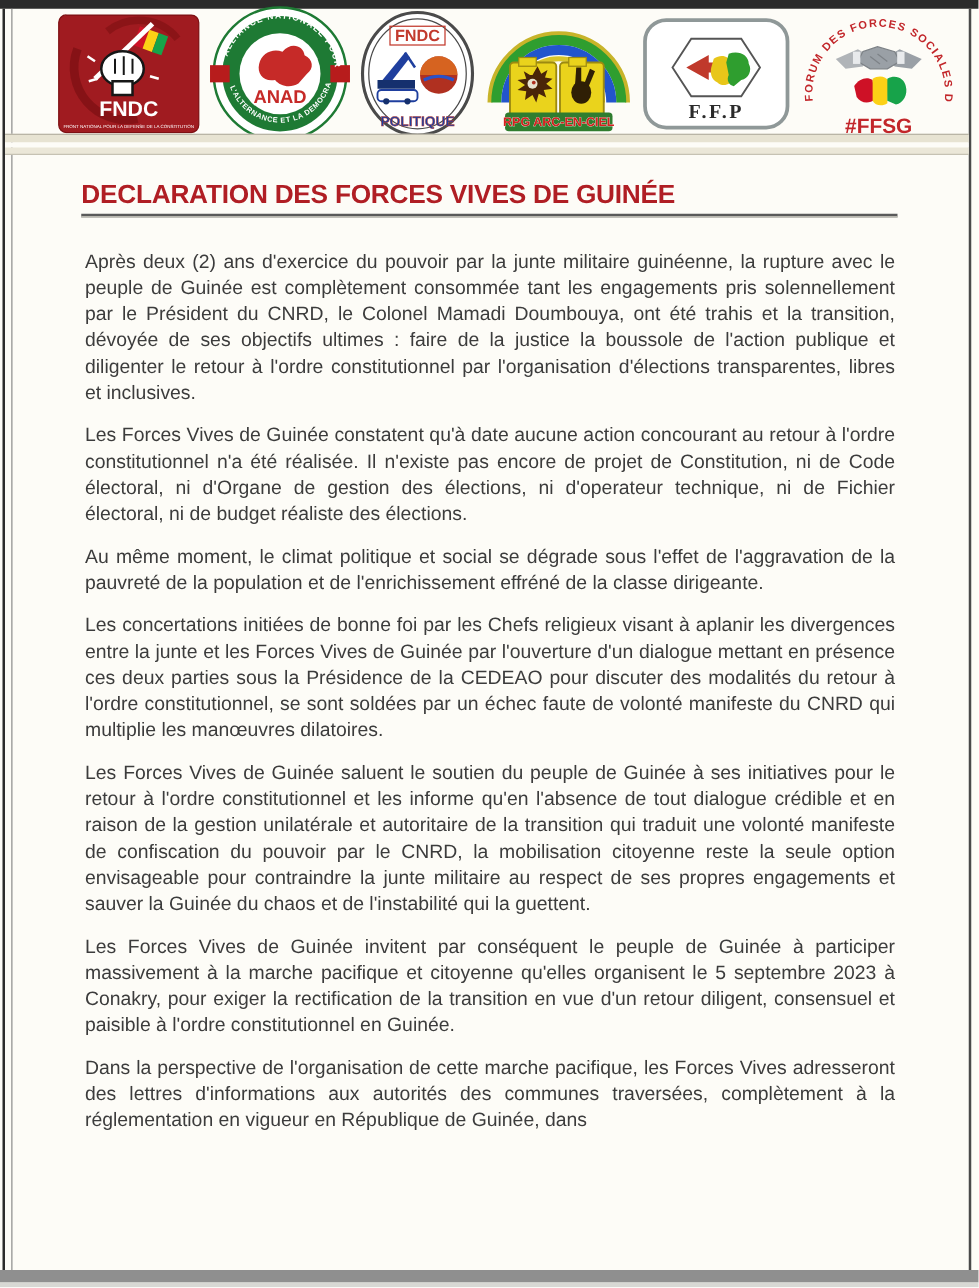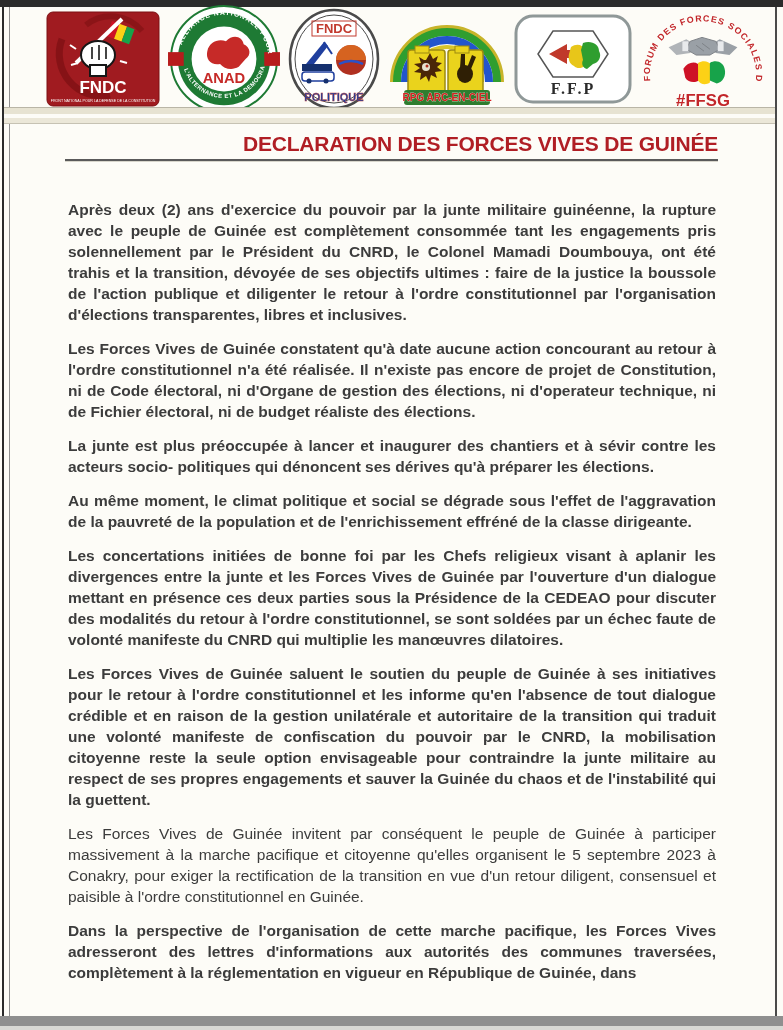--- a/index.html
+++ b/index.html
@@ -26,33 +26,33 @@
   }
   .logo{flex:0 0 auto;display:block;}
 
   
   .divider{position:absolute;top:107px;left:4px;right:8px;}
   .divider .strip-a{height:6px;background:#e7e3d2;border-top:1px solid #b9b5a6;}
   .divider .gap{height:4px;background:#fdfcf7;}
   .divider .strip-b{height:5px;background:#ebe7d8;border-bottom:1px solid #c6c2b3;}
 
   
-  .title-wrap{position:absolute;top:132px;left:65px;width:653px;text-align:right;}
+  .title-wrap{position:absolute;top:144px;left:65px;width:653px;text-align:left;}
   .doc-title{
     margin:0;font-size:21px;font-weight:bold;color:#b01e24;
     letter-spacing:-0.2px;line-height:24px;
   }
   .title-underline{margin-top:3px;height:2px;background:#5a5a5a;border-bottom:1px solid #d8d6cc;}
 
   
   .body-text{
     position:absolute;top:199px;left:68px;width:648px;
     color:#3c3c3c;font-size:15.5px;line-height:21px;text-align:justify;
   }
-  .body-text p{margin:0 0 13px 0;font-weight:bold;}
+  .body-text p{margin:0 0 13px 0;}
   .body-text p.bold{font-weight:normal;}
 
   svg text{user-select:none;}
 </style>
 </head>
 <body>
 
 <div class="page">
 
   <div class="top-bar"></div>
@@ -200,21 +200,20 @@
   </div>
 
   <div class="title-wrap">
     <h1 class="doc-title">DECLARATION DES FORCES VIVES DE GUINÉE</h1>
     <div class="title-underline"></div>
   </div>
 
   <div class="body-text">
     <p>Après deux (2) ans d'exercice du pouvoir par la junte militaire guinéenne, la rupture avec le peuple de Guinée est complètement consommée tant les engagements pris solennellement par le Président du CNRD, le Colonel Mamadi Doumbouya, ont été trahis et la transition, dévoyée de ses objectifs ultimes : faire de la justice la boussole de l'action publique et diligenter le retour à l'ordre constitutionnel par l'organisation d'élections transparentes, libres et inclusives.</p>
     <p>Les Forces Vives de Guinée constatent qu'à date aucune action concourant au retour à l'ordre constitutionnel n'a été réalisée. Il n'existe pas encore de projet de Constitution, ni de Code électoral, ni d'Organe de gestion des élections, ni d'operateur technique, ni de Fichier électoral, ni de budget réaliste des élections.</p>
-    <p>La junte est plus préoccupée à lancer et inaugurer des chantiers et à sévir contre les acteurs socio- politiques qui dénoncent ses dérives qu'à préparer les élections.</p>
     <p>Au même moment, le climat politique et social se dégrade sous l'effet de l'aggravation de la pauvreté de la population et de l'enrichissement effréné de la classe dirigeante.</p>
     <p>Les concertations initiées de bonne foi par les Chefs religieux visant à aplanir les divergences entre la junte et les Forces Vives de Guinée par l'ouverture d'un dialogue mettant en présence ces deux parties sous la Présidence de la CEDEAO pour discuter des modalités du retour à l'ordre constitutionnel, se sont soldées par un échec faute de volonté manifeste du CNRD qui multiplie les manœuvres dilatoires.</p>
     <p>Les Forces Vives de Guinée saluent le soutien du peuple de Guinée à ses initiatives pour le retour à l'ordre constitutionnel et les informe qu'en l'absence de tout dialogue crédible et  en raison de la gestion unilatérale et autoritaire de la transition qui traduit une volonté manifeste de confiscation du pouvoir par le CNRD, la mobilisation citoyenne reste la seule option envisageable pour contraindre la junte militaire au respect de ses propres engagements et sauver la Guinée du chaos et de l'instabilité qui la guettent.</p>
     <p class="bold">Les Forces Vives de Guinée invitent par conséquent le peuple de Guinée à participer massivement à la marche pacifique et citoyenne qu'elles organisent le 5 septembre 2023 à Conakry, pour exiger la rectification de la transition en vue d'un retour diligent, consensuel et paisible à l'ordre constitutionnel en Guinée.</p>
     <p>Dans la perspective de l'organisation de cette marche pacifique, les Forces Vives adresseront des lettres d'informations aux autorités des communes traversées, complètement à la réglementation en vigueur en République de Guinée, dans</p>
   </div>
 
 </div>
 
 </body></html>

